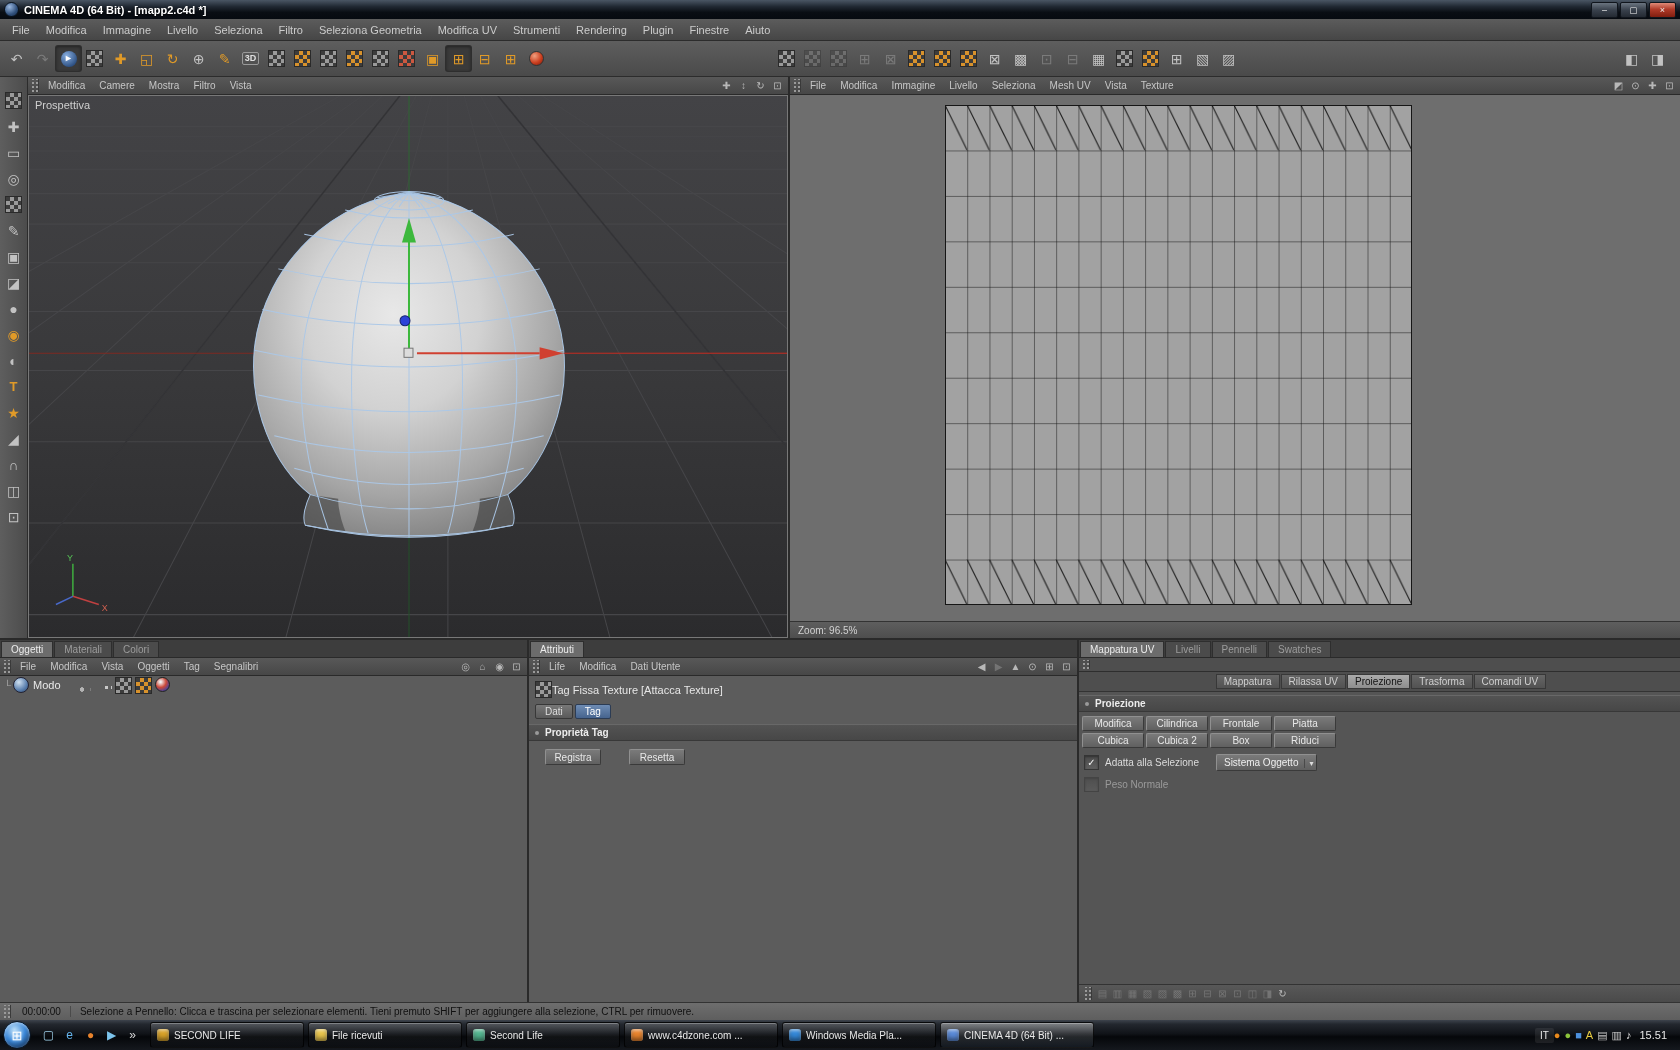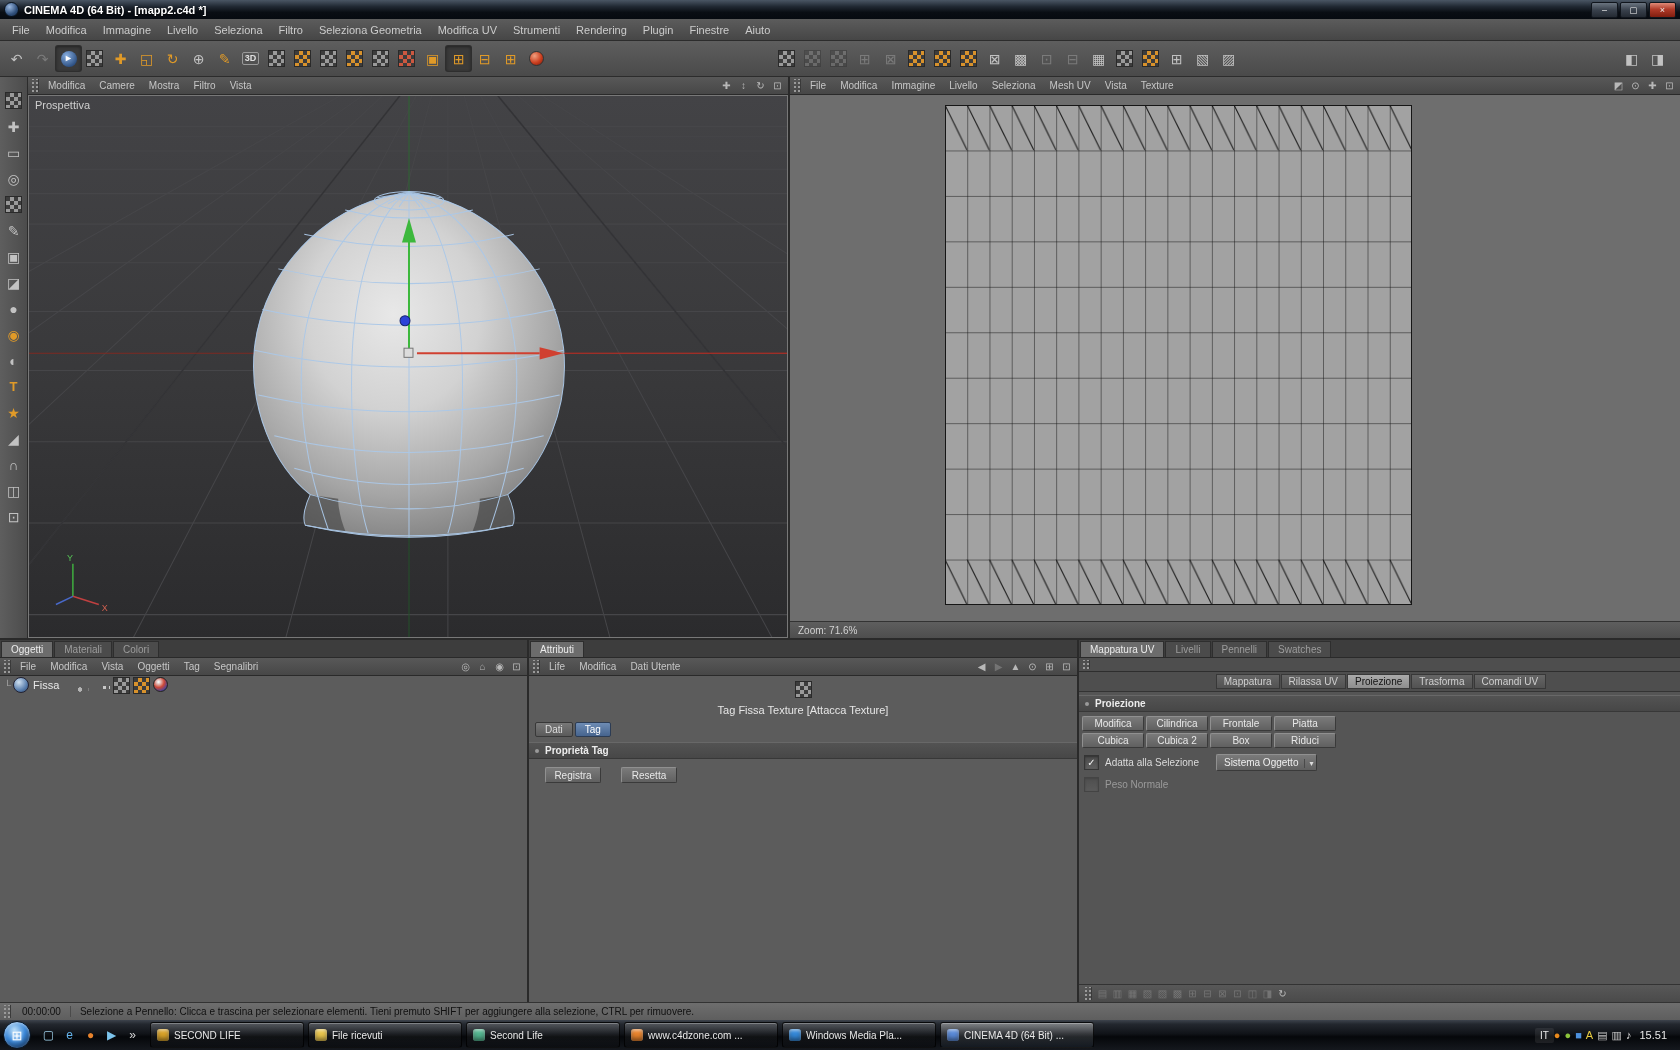--- a/index.html
+++ b/index.html
@@ -87,35 +87,35 @@
     background-image:radial-gradient(circle,#b4b4b4 2px,transparent 2.5px),radial-gradient(circle,#7c7c7c 2px,transparent 2.5px);
     background-position:2px 4px,12px 4px;}
   .tags{display:flex;gap:3px;margin-left:8px;}
   .tagbox{width:13px;height:13px;flex:0 0 auto;}
   .tagbox.ic-ball{border-radius:50%;border:1px solid #222;
     background:radial-gradient(circle at 35% 30%,#f0f0f0 5%,#cc4838 45%,#2840b0 85%,#14206e);}
   .tagbox.ic-dots{background-repeat:no-repeat;
     background-image:radial-gradient(circle,#c8c8c8 1.5px,transparent 2px),radial-gradient(circle,#c8c8c8 1.5px,transparent 2px);
     background-position:1px 4px,7px 4px;}
   
-  .attr-header{display:flex;align-items:center;gap:6px;padding:5px 6px 3px;color:#e6e6e6;font-size:11px;flex-direction:column;}
+  .attr-header{display:flex;align-items:center;padding:5px 6px 3px;color:#e6e6e6;font-size:11px;}
   .minichk{flex:0 0 auto;}
   .atabs{display:flex;gap:2px;padding:3px 6px 2px;}
   .atab{font-size:10px;padding:1px 9px;background:linear-gradient(#787878,#5a5a5a);border:1px solid #383838;color:#ddd;border-radius:2px;}
   .atab.active{background:linear-gradient(#6e8cb4,#46648e);color:#fff;border-color:#2c3c54;}
   .asection{margin-top:3px;background:linear-gradient(#535353,#474747);border-top:1px solid #686868;border-bottom:1px solid #383838;
     color:#ececec;font-weight:bold;font-size:10px;padding:2px 6px 2px 16px;position:relative;}
   .asection::before{content:"";position:absolute;left:6px;top:6px;width:4px;height:4px;border-radius:50%;background:#9a9a9a;}
   .arow{display:flex;align-items:center;gap:7px;padding:6px 6px 0 16px;font-size:10px;color:#dcdcdc;}
   .rowdot{width:4px;height:4px;border-radius:50%;background:#9a9a9a;margin-right:-1px;}
   .checkbox{width:13px;height:13px;flex:0 0 auto;display:flex;align-items:center;justify-content:center;
     background:linear-gradient(#4a4a4a,#606060);border:1px solid #353535;box-shadow:inset 0 1px 2px #333;
     color:#f4f4f4;font-size:10px;}
   .checkbox.checked::after{content:"✓";}
-  .abtns{display:flex;gap:20px;padding:8px 0 0 16px;}
+  .abtns{display:flex;gap:28px;padding:8px 0 0 16px;}
   .btn{min-width:56px;height:16px;display:flex;align-items:center;justify-content:center;padding:0 8px;
     background:linear-gradient(#7a7a7a,#606060);border:1px solid #3a3a3a;border-top-color:#909090;border-left-color:#909090;
     border-radius:2px;color:#e8e8e8;font-size:10px;font-family:inherit;}
   
   .griprow{height:13px;flex:0 0 auto;background:#4e4e4e;border-bottom:1px solid #2e2e2e;display:flex;align-items:center;}
   .cmdtabs{display:flex;gap:1px;padding:2px 0 2px 3px;background:#4e4e4e;border-bottom:1px solid #333;flex:0 0 auto;justify-content:center;}
   .ctab{font-size:10px;color:#cfcfcf;background:linear-gradient(#666,#525252);border:1px solid #383838;padding:1px 7px;}
   .ctab.active{background:linear-gradient(#aaa,#8e8e8e);color:#111;}
   .projgrid{display:grid;grid-template-columns:repeat(4,62px);gap:2px;padding:4px 0 0 3px;}
   .pbtn{height:15px;min-width:0;padding:0 2px;}
@@ -531,21 +531,21 @@
             </pattern>
           </defs>
           <rect width="467" height="500" fill="#a2a2a2"></rect>
           <rect width="467" height="500" fill="url(#pg)"></rect>
           <rect width="467" height="45.454" fill="url(#pd)"></rect>
           <rect y="454.54" width="467" height="45.454" fill="url(#pd)"></rect>
           <rect x="0.5" y="0.5" width="466" height="499" fill="none" stroke="#161616"></rect>
         </svg>
       </div>
       <div class="uv-zoom">
-        <span>Zoom: 71.6%</span>
+        <span>Zoom: 96.5%</span>
       </div>
     </div>
   </div>
 
   <div class="bottom">
 
     <div class="panel objpanel">
       <div class="tabrow">
           <span class="tab active">Oggetti</span>
           <span class="tab">Materiali</span>
@@ -573,21 +573,21 @@
             </span>
             <span class="cic">
               <span class="g">⊡</span>
             </span>
           </div>
       </div>
       <div class="pbody">
         <div class="objrow">
           <span class="treeglyph">└</span>
           <span class="objicon"></span>
-          <span class="objlabel">Fissa</span>
+          <span class="objlabel">Modo</span>
           <span class="layerdots"></span>
           <div class="tags">
               <span class="tagbox ic-dots"></span>
               <span class="tagbox ic-checker"></span>
               <span class="tagbox ic-checker-orange"></span>
               <span class="tagbox ic-ball"></span>
             </div>
         </div>
       </div>
     </div>

